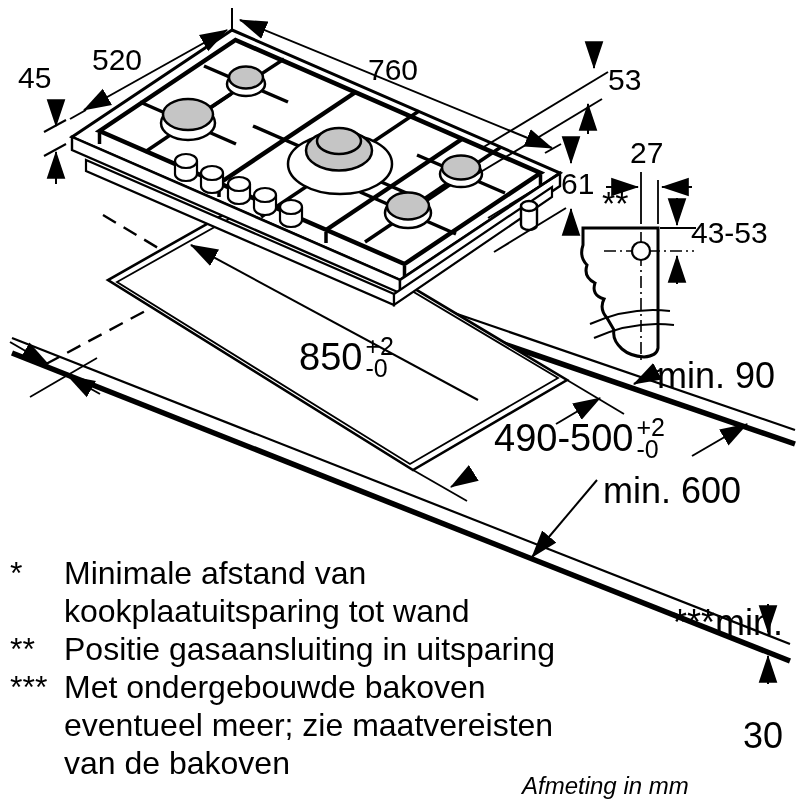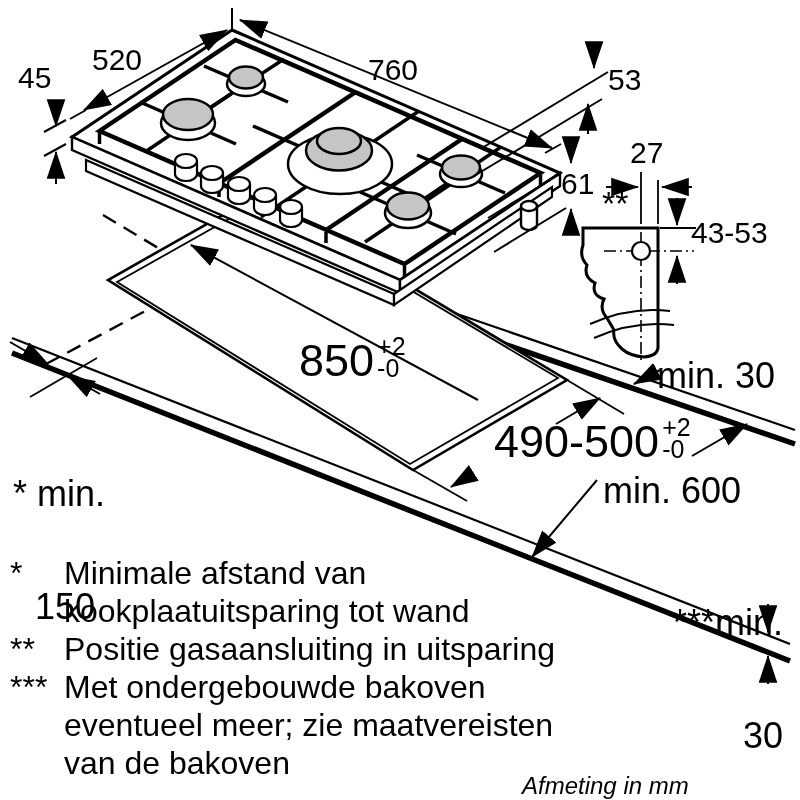--- a/index.html
+++ b/index.html
@@ -3,21 +3,21 @@
 <meta charset="utf-8">
 <style>
   html,body{margin:0;padding:0;background:#fff;}
   #canvas{position:relative;width:800px;height:800px;background:#ffffff;overflow:hidden;
           font-family:"Liberation Sans", sans-serif;color:#000;}
   svg{position:absolute;left:0;top:0;}
   .dim{position:absolute;font-size:30px;line-height:1.05;white-space:pre;color:#000;}
   .dim36{font-size:36px;}
   .dim34{font-size:34px;}
   .tolwrap{position:absolute;display:flex;align-items:flex-start;}
-  .tolmain{font-size:45px;line-height:1.0;}
+  .tolmain{font-size:38px;line-height:1.0;}
   .tol{display:flex;flex-direction:column;font-size:25px;line-height:22px;margin-left:3px;margin-top:-3px;font-weight:400;}
   .min150 .l2{padding-left:22px;}
   .min30{width:118px;text-align:right;}
   .stack{display:block;}
   #legend{position:absolute;left:10px;top:554px;width:560px;font-size:32px;line-height:38px;}
   .legend-row{display:flex;align-items:flex-start;}
   .legend-marker{width:54px;flex:none;}
   .legend-text{white-space:pre-line;}
   #units-note{position:absolute;left:522px;top:772px;font-size:24px;font-style:italic;}
 </style>
@@ -186,26 +186,22 @@
     </span>
   </div>
   <div class="tolwrap" style="left:494px;top:419px;">
     <span class="tolmain">490-500</span>
     <span class="tol">
       <span>+2</span>
       <span>-0</span>
     </span>
   </div>
 
-  <div class="dim dim36" style="left:657px;top:357px;">min. 30</div>
+  <div class="dim dim36" style="left:657px;top:357px;">min. 90</div>
   <div class="dim dim36" style="left:603px;top:472px;">min. 600</div>
-  <div class="dim dim36 min150" style="left:13px;top:399px;">
-    <span class="stack l1">* min.</span>
-    <span class="stack l2">150</span>
-  </div>
   <div class="dim dim36 min30" style="left:665px;top:528px;">
     <span class="stack">***min.</span>
     <span class="stack">30</span>
   </div>
 
   <div id="legend">
     <div class="legend-row">
       <div class="legend-marker">*</div>
       <div class="legend-text">Minimale afstand van
 kookplaatuitsparing tot wand</div>

